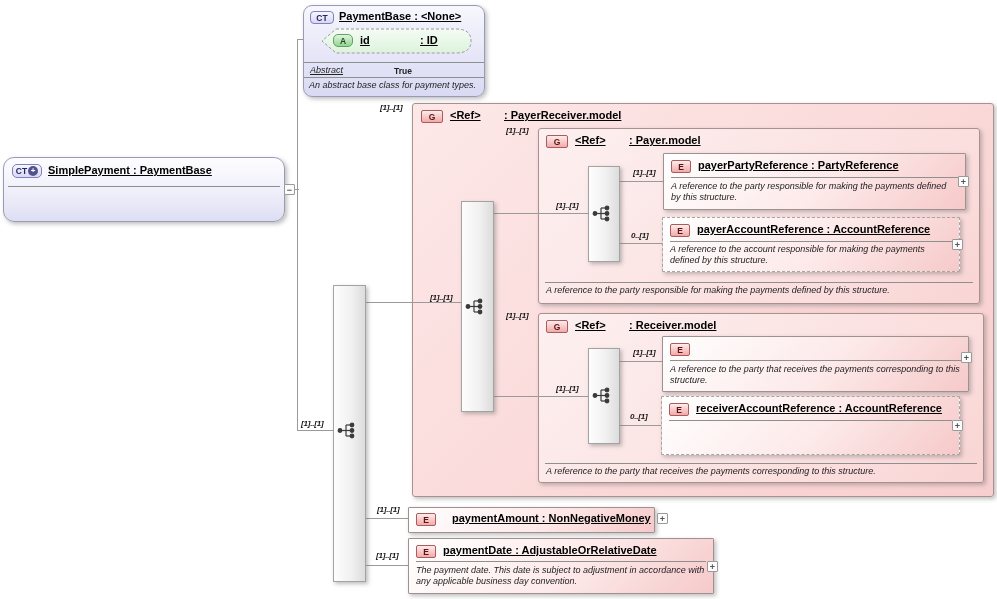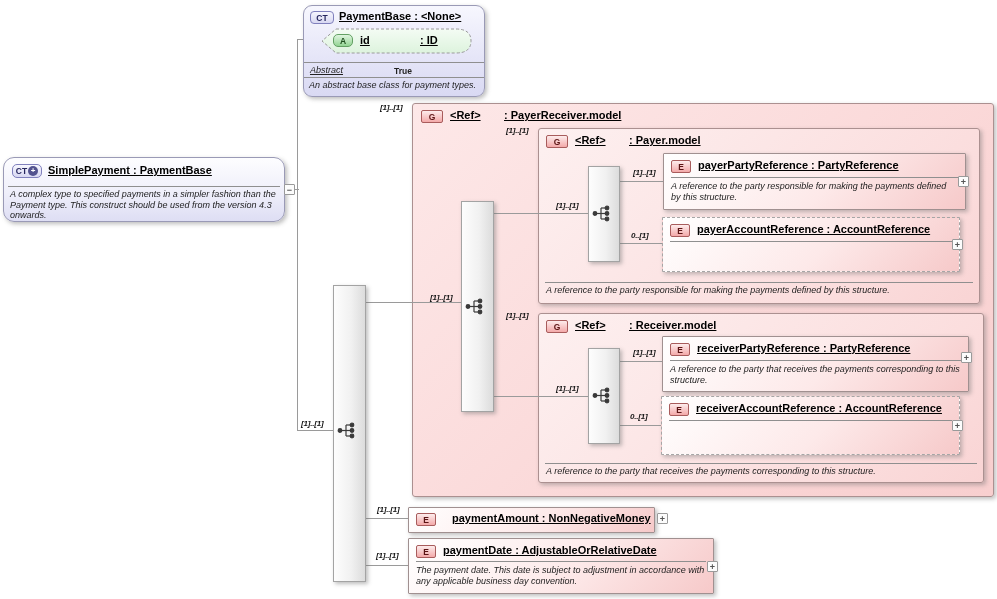--- a/index.html
+++ b/index.html
@@ -147,21 +147,20 @@
     <span class="desc nowrap" style="left:5px;top:74px;">An abstract base class for payment types.</span>
   </div>
 
   <div class="ctbox shadow" style="left:3px;top:157px;width:280px;height:63px;border-radius:11px;background:linear-gradient(to bottom,#fdfdff 0%,#efeffa 55%,#dedef4 100%);">
     <span class="badge badge-ctp" style="left:8px;top:6px;">
       <span>CT</span>
         <span class="plus-circle">+</span>
     </span>
     <span class="title" style="left:44px;top:6px;">SimplePayment : PaymentBase</span>
     <div class="sep" style="left:4px;right:4px;top:28px;"></div>
-    <span class="desc" style="left:6px;top:31px;width:268px;">A complex type to specified payments in a simpler fashion than the Payment type. This construct should be used from the version 4.3 onwards.</span>
   </div>
   <span class="toggle" style="left:284px;top:184px;">−</span>
 
   <div class="seqbox shadow" style="left:333px;top:285px;width:31px;height:295px;"></div>
   <svg class="seq-icon" style="left:337px;top:422px;" width="22" height="17" viewBox="0 0 22 17">
     <g stroke="#3a3a3a" stroke-width="1.2" fill="#3a3a3a">
       <line x1="3" y1="8.5" x2="9" y2="8.5"></line>
         <line x1="9" y1="3" x2="9" y2="14"></line>
       <line x1="9" y1="3" x2="14" y2="3"></line>
         <line x1="9" y1="8.5" x2="14" y2="8.5"></line>
@@ -235,29 +234,29 @@
   </div>
   <span class="toggle" style="left:958px;top:176px;">+</span>
   <span class="card" style="left:633px;top:168px;">[1]..[1]</span>
 
   <div class="elbox dashed shadow" style="left:662px;top:217px;width:296px;height:53px;">
     <span class="badge badge-eg" style="left:7px;top:6px;">
         <span>E</span>
       </span>
     <span class="title" style="left:34px;top:5px;">payerAccountReference : AccountReference</span>
     <div class="sep" style="left:7px;right:7px;top:23px;"></div>
+    <span class="desc" style="left:7px;top:26px;width:283px;">A reference to the account responsible for making the payments defined by this structure.</span>
   </div>
   <span class="toggle" style="left:952px;top:239px;">+</span>
   <span class="card" style="left:631px;top:231px;">0..[1]</span>
 
   <div class="elbox shadow" style="left:662px;top:336px;width:305px;height:54px;">
     <span class="badge badge-eg" style="left:7px;top:6px;">
         <span>E</span>
       </span>
-    <span class="title" style="left:34px;top:5px;">receiverPartyReference : PartyReference</span>
     <div class="sep" style="left:7px;right:7px;top:23px;"></div>
     <span class="desc" style="left:7px;top:27px;width:290px;">A reference to the party that receives the payments corresponding to this structure.</span>
   </div>
   <span class="toggle" style="left:961px;top:352px;">+</span>
   <span class="card" style="left:633px;top:348px;">[1]..[1]</span>
 
   <div class="elbox dashed shadow" style="left:661px;top:396px;width:297px;height:57px;">
     <span class="badge badge-eg" style="left:7px;top:6px;">
         <span>E</span>
       </span>

